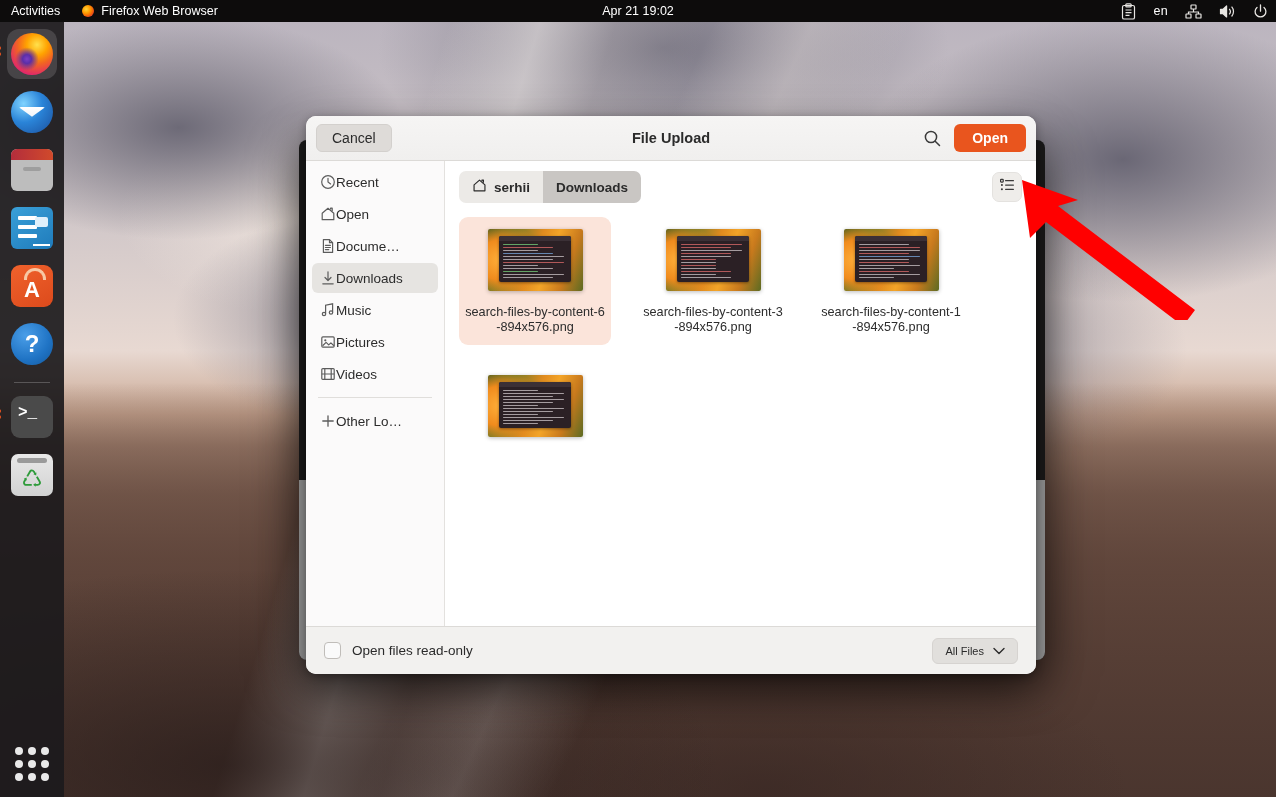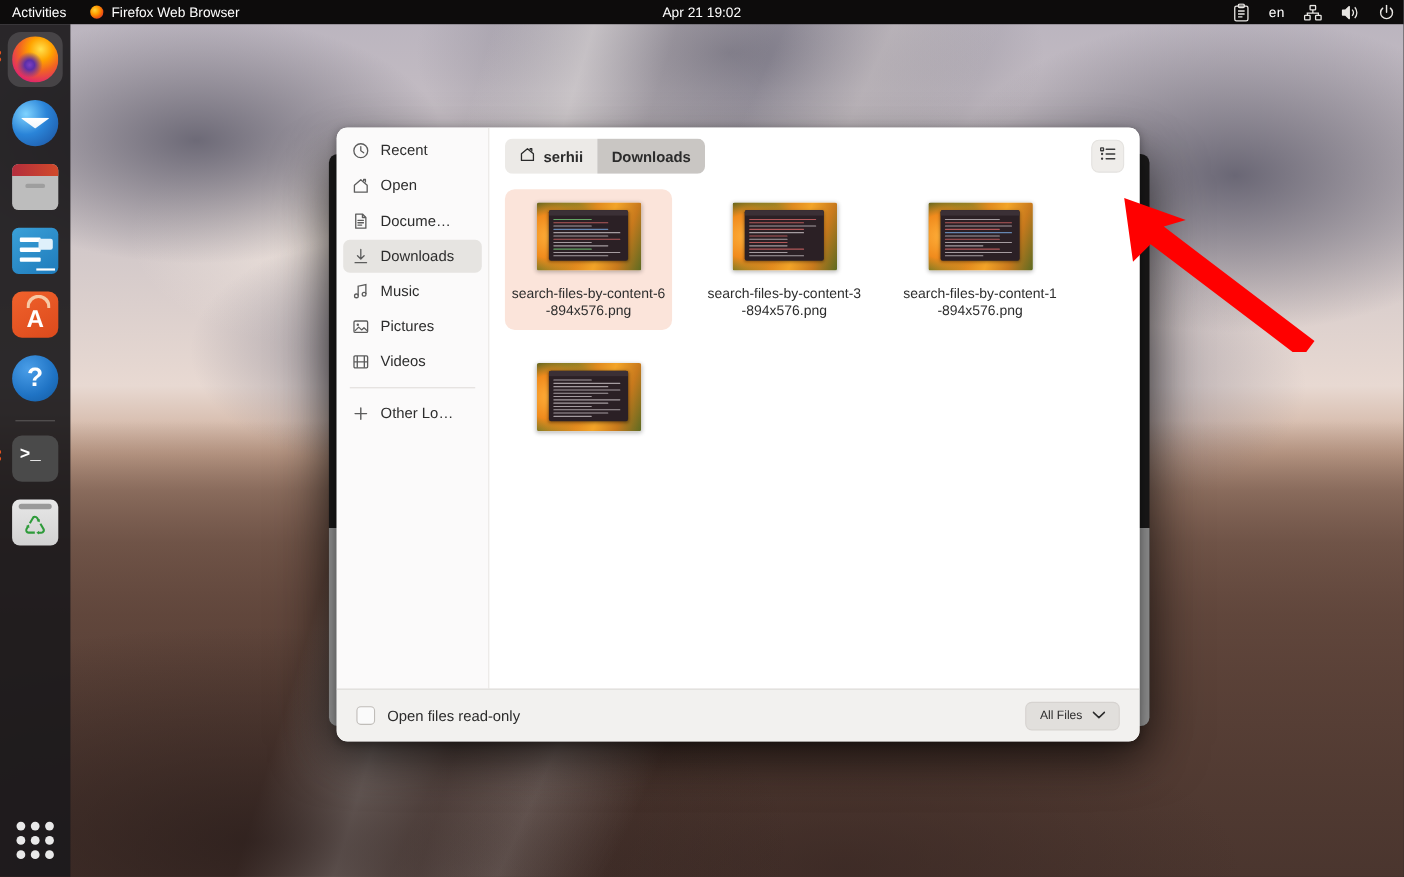--- a/index.html
+++ b/index.html
@@ -217,21 +217,21 @@
 
   #body { flex: 1; display: flex; min-height: 0; }
 
   
   #sidebar {
     width: 139px; flex: 0 0 139px;
     background: #fbfafa; border-right: 1px solid #e3e1de;
     padding: 6px 6px 0 6px; overflow: hidden;
   }
   .side-item {
-    display: flex; align-items: flex-start; gap: 10px;
+    display: flex; align-items: center; gap: 0;
     padding: 7px 8px; border-radius: 6px; margin-bottom: 2px;
     font-size: 13.5px; color: #2c2c2c; cursor: pointer; white-space: nowrap;
   }
   .side-item.selected { background: #e6e4e1; }
   .side-item .sico { width: 16px; height: 16px; flex: 0 0 16px; display: block; color: #5c5c5c; }
   .side-sep { height: 1px; background: #e0dedb; margin: 8px 6px; }
 
   
   #content { flex: 1; display: flex; flex-direction: column; background: #fff; min-width: 0; }
   #pathbar {
@@ -406,20 +406,33 @@
       <i></i>
   </div>
 </div>
 
 <div id="bgwindow">
   <div class="lowerface"></div>
 </div>
 
 <div id="dialog">
 
+  <div id="headerbar">
+    <button id="cancel-btn">Cancel</button>
+    <div id="dlg-title">File Upload</div>
+    <div id="header-right">
+      <span id="search-btn">
+        <svg width="19" height="19" viewBox="0 0 19 19" fill="none" stroke="#3a3a3a" stroke-width="1.5" stroke-linecap="round">
+          <circle cx="8" cy="8" r="5.6"></circle>
+            <path d="M12.2 12.2l4.3 4.3"></path>
+        </svg>
+      </span>
+      <button id="open-btn">Open</button>
+    </div>
+  </div>
 
   <div id="body">
 
     <div id="sidebar">
 
       <div class="side-item">
         <span class="sico">
           <svg width="16" height="16" viewBox="0 0 16 16" fill="none" stroke="#5c5c5c" stroke-width="1.2" stroke-linecap="round">
             <circle cx="8" cy="8" r="6.3"></circle>
               <path d="M8 4.3V8l2.6 1.9"></path>

